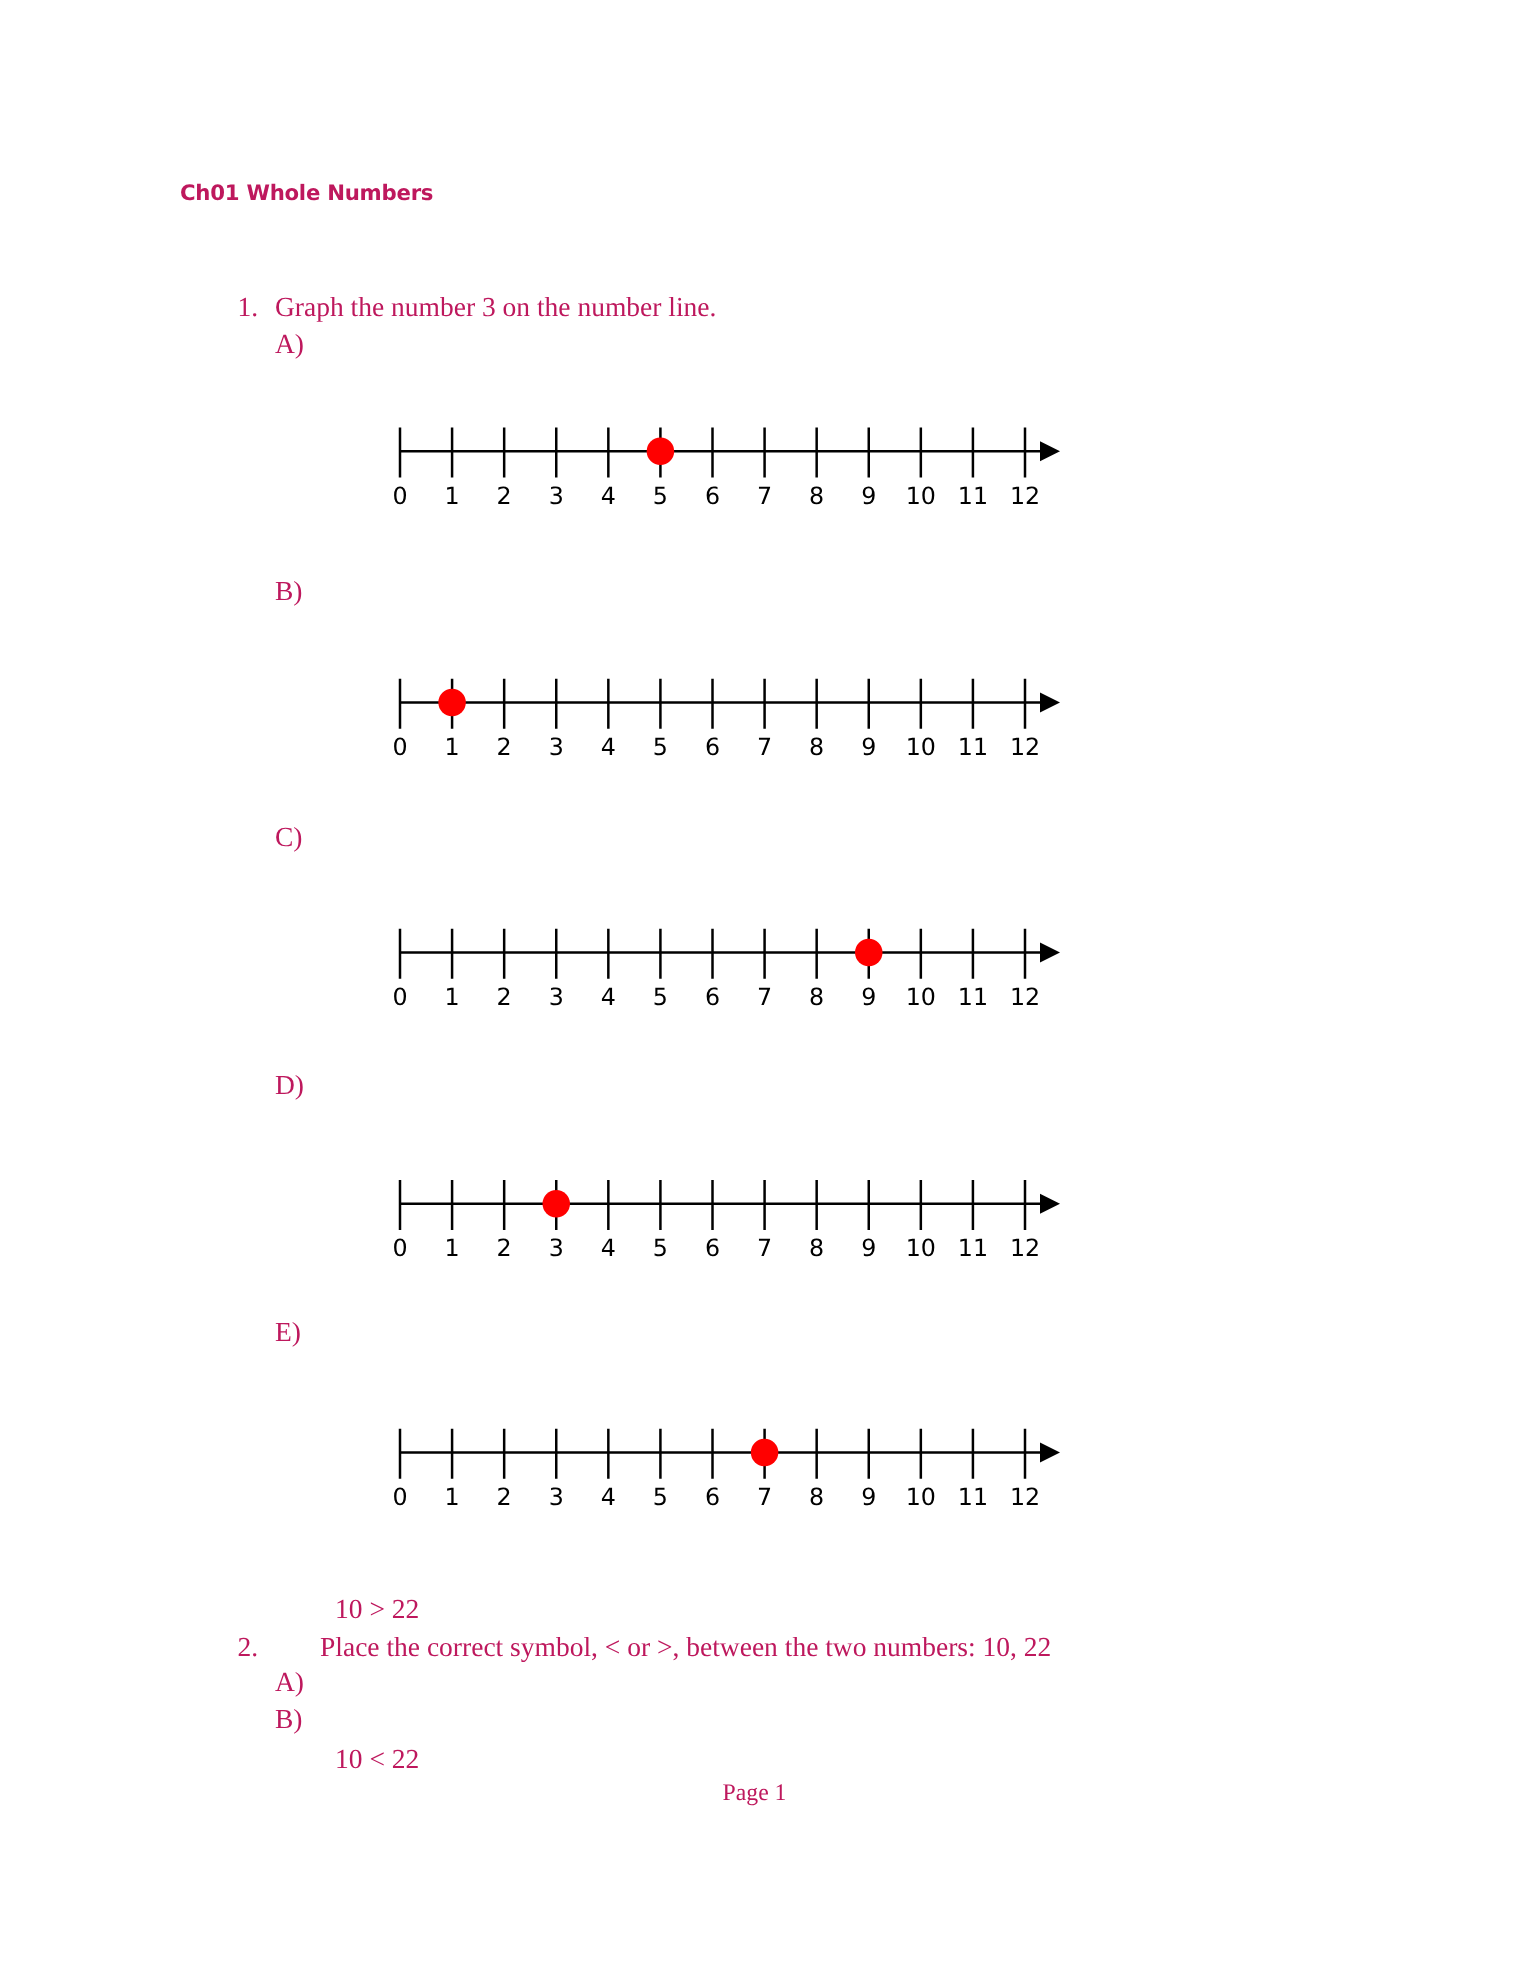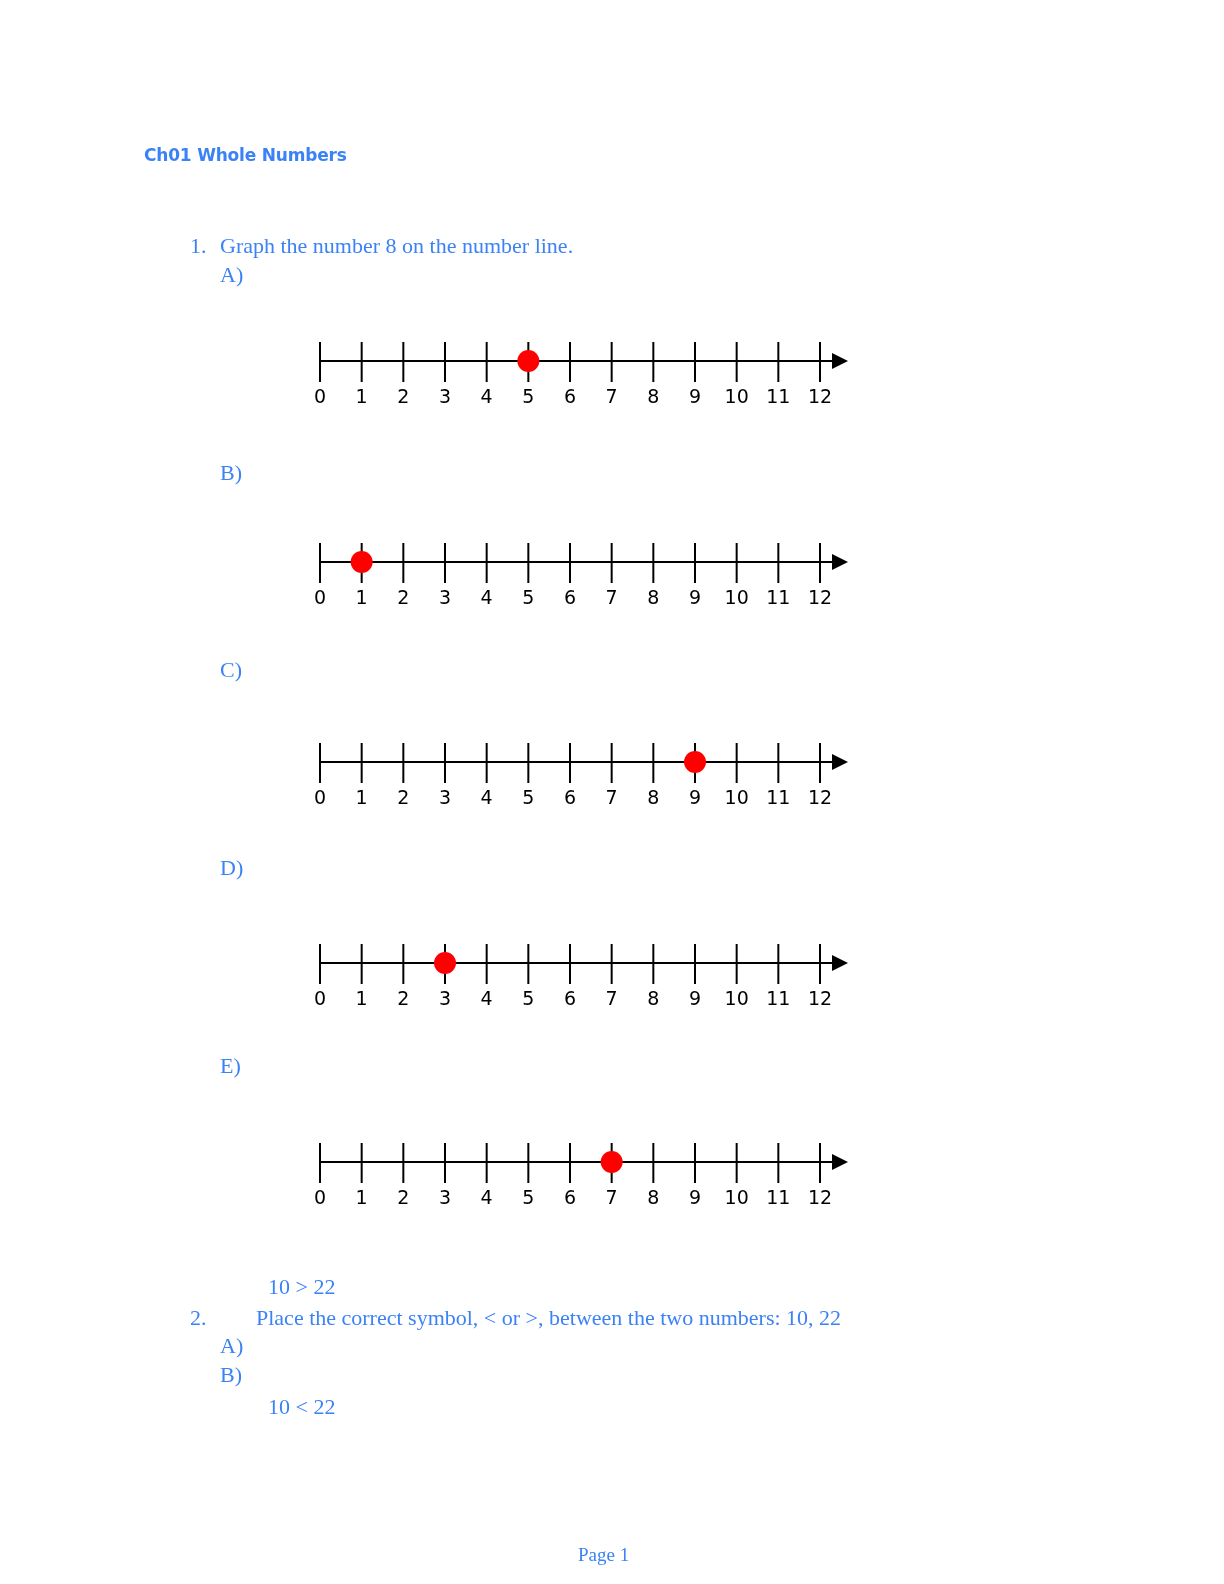--- a/index.html
+++ b/index.html
@@ -1,35 +1,35 @@
 <!DOCTYPE html>
 <html><head>
 <meta charset="utf-8">
 <style>
   html, body { margin: 0; padding: 0; background: #ffffff; }
   body { width: 1224px; height: 1584px; position: relative; overflow: hidden; }
-  .abs { position: absolute; white-space: nowrap; color: #3b82f6; }
+  .abs { position: absolute; white-space: nowrap; color: #be185d; }
   .title { left: 144px; top: 145px; font-family: "DejaVu Sans", sans-serif; font-weight: bold; font-size: 17px; letter-spacing: -0.2px; }
   .serif { font-family: "Liberation Serif", serif; font-size: 22px; line-height: 26px; }
   .qnum { left: 190px; }
   .qtext { left: 220px; }
   .optlabel { left: 220px; }
   .optval { left: 268px; }
   .numline { position: absolute; left: 300px; width: 560px; height: 90px; }
   .numline svg { display: block; overflow: visible; }
   .tick-label { font-family: "DejaVu Sans", sans-serif; font-size: 19px; }
-  .footer { left: 578px; top: 1544px; font-family: "Liberation Serif", serif; font-size: 19px; }
+  .footer { left: 578px; top: 1424px; font-family: "Liberation Serif", serif; font-size: 19px; }
 </style>
 </head>
 <body>
 
 <div class="abs title">Ch01 Whole Numbers</div>
 
 <div class="abs serif qnum" style="top:233px;">1.</div>
-<div class="abs serif qtext" style="top:233px;">Graph the number 8 on the number line.</div>
+<div class="abs serif qtext" style="top:233px;">Graph the number 3 on the number line.</div>
 
 <div class="abs serif optlabel" style="top:262px;">A)</div>
 <div class="numline" style="top:330px;">
     <svg width="560" height="90">
       <line x1="20" y1="31" x2="534" y2="31" stroke="#000000" stroke-width="2"></line>
       <polygon points="532,23 548,31 532,39" fill="#000000"></polygon>
       <line x1="20" y1="12" x2="20" y2="52" stroke="#000000" stroke-width="2"></line>
       <text x="20" y="73" text-anchor="middle" class="tick-label" fill="#000">0</text>
       <line x1="61.666666666666664" y1="12" x2="61.666666666666664" y2="52" stroke="#000000" stroke-width="2"></line>
       <text x="61.666666666666664" y="73" text-anchor="middle" class="tick-label" fill="#000">1</text>

